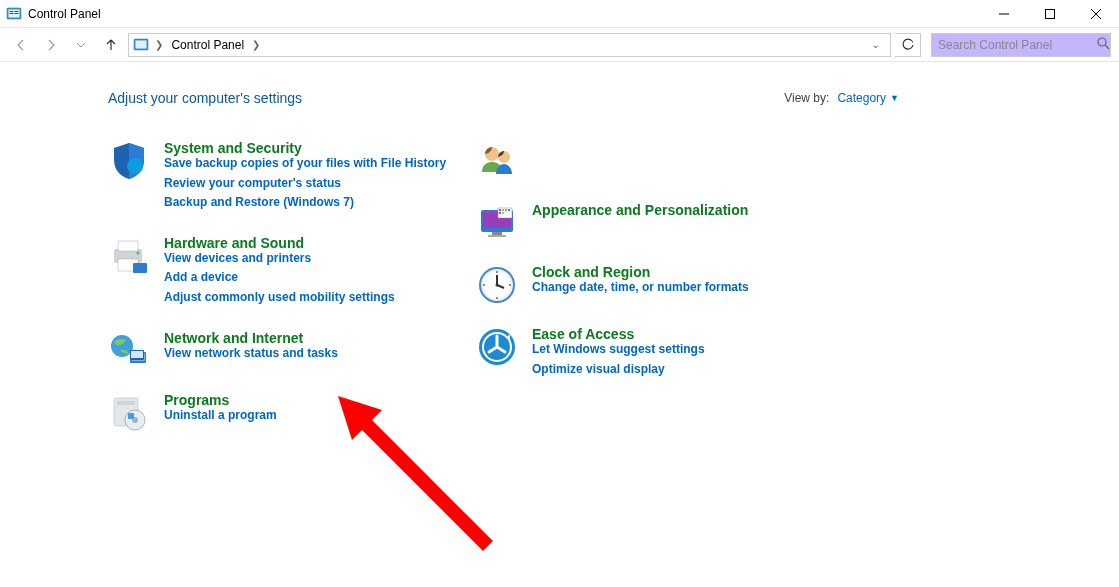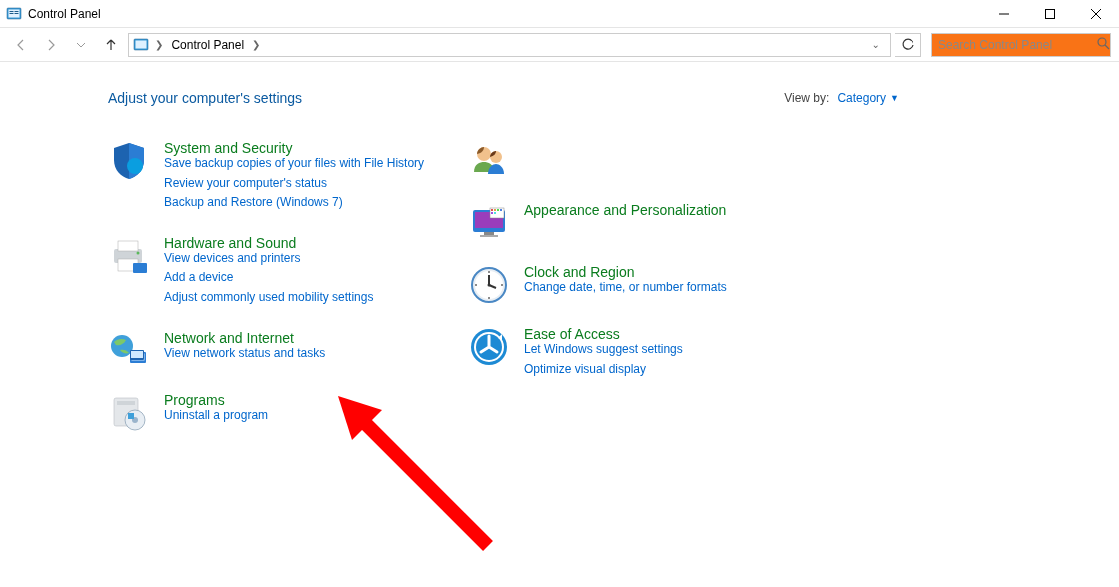--- a/index.html
+++ b/index.html
@@ -83,21 +83,21 @@
   }
   .searchbox {
     width: 180px;
     height: 24px;
     border: 1px solid #ccc;
     margin-left: 6px;
     display: flex;
     align-items: center;
     padding: 0 6px;
     color: #777;
-    background: #f97316;
+    background: #c4b5fd;
   }
   .searchbox input {
     flex: 1;
     border: none;
     outline: none;
     font-size: 12px;
     color: #333;
     background: transparent;
   }
   .searchbox input::placeholder { color: #888; }
@@ -125,21 +125,22 @@
     display: flex;
     align-items: center;
     gap: 8px;
   }
   .viewby-label { color: #444; text-align: right; }
   .viewby-value { color: #0066cc; display: flex; align-items: center; gap: 4px; }
   .viewby-value .caret { font-size: 9px; }
 
   .columns {
     display: flex;
-    gap: 20px;
+    gap: 28px;
+    font-weight: bold;
   }
   .col { width: 340px; }
   .category {
     display: flex;
     gap: 14px;
     margin-bottom: 20px;
   }
   .cat-icon {
     width: 42px; height: 42px;
     flex-shrink: 0;

